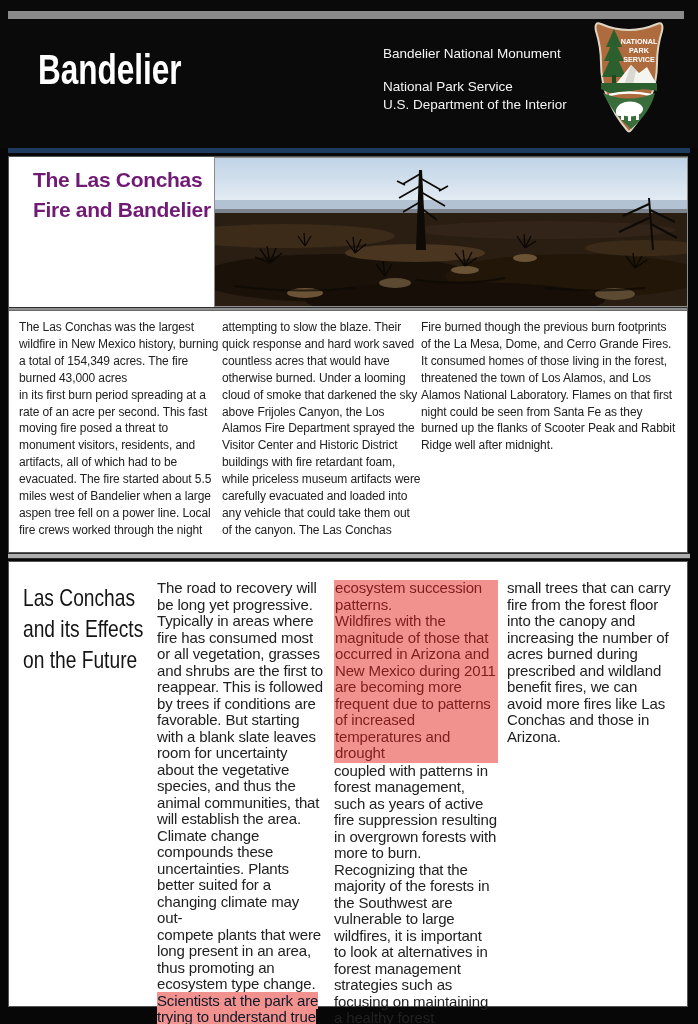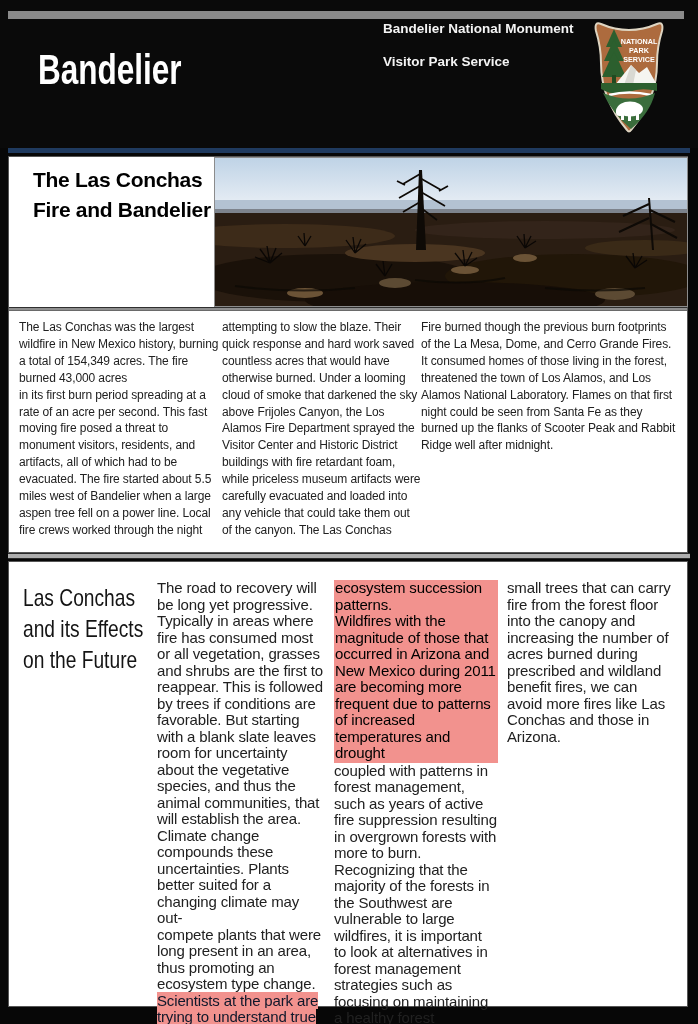--- a/index.html
+++ b/index.html
@@ -5,33 +5,33 @@
   html,body{margin:0;padding:0;}
   body{width:698px;height:1024px;background:#070707;position:relative;overflow:hidden;
        font-family:"Liberation Sans",sans-serif;}
 
   
   .masthead{position:absolute;left:0;top:0;width:698px;height:148px;background:#0a0a0a;}
   .gray-bar{position:absolute;left:8px;top:11px;width:676px;height:8px;background:#8a8a8a;}
   .park-title{position:absolute;left:38px;top:46px;margin:0;color:#ffffff;
       font-size:42px;font-weight:bold;white-space:pre;
       transform:scaleX(.75);transform-origin:left top;letter-spacing:0;}
-  .hdr-lines{position:absolute;left:383px;top:20px;color:#f4f4f4;font-size:13.5px;line-height:18px;font-weight:bold;}
+  .hdr-lines{position:absolute;left:383px;top:45px;color:#f4f4f4;font-size:13.5px;line-height:18px;}
   .hdr-monument{margin-bottom:15px;}
   .logo{position:absolute;left:591px;top:17px;width:76px;height:120px;}
 
   .blue-rule{position:absolute;left:8px;top:148px;width:682px;height:5px;background:#1f3a5f;}
 
   
   .box{position:absolute;left:8px;width:680px;background:#ffffff;border:1px solid #565656;
        box-sizing:border-box;color:#212121;}
   .s1{top:156px;height:397px;}
   .s1-top{position:relative;height:150px;}
   .s1-title{position:absolute;left:24px;top:8px;margin:0;font-size:21px;font-weight:bold;
-      line-height:30px;color:#000000;white-space:pre-line;letter-spacing:-.3px;}
+      line-height:30px;color:#701a75;white-space:pre-line;letter-spacing:-.3px;}
   .photo{position:absolute;left:206px;top:1px;width:472px;height:148px;margin:0;
       outline:1px solid #8c8c8c;}
   .inner-rule{height:2px;background:#8f8f8f;border-top:1px solid #2f2f2f;border-bottom:1px solid #6a6a6a;}
   .cols3{display:flex;padding:8px 8px 0 10px;font-size:12px;line-height:16.9px;}
   .cols3 p{margin:0;white-space:pre-line;letter-spacing:-.1px;}
   .c1{width:203px;flex:0 0 203px;}
   .c2{width:199px;flex:0 0 199px;margin-left:11px;}
   .c3{flex:1;margin-left:11px;}
 
   .sep{position:absolute;left:8px;top:553px;width:682px;height:4px;background:#aeaeae;
@@ -40,33 +40,34 @@
   .s2{top:561px;height:446px;display:flex;padding:18px 8px 0 14px;}
   .s2-title{width:128px;flex:0 0 128px;margin:2px 0 0 0;font-weight:normal;font-size:24px;
       line-height:31px;color:#141414;white-space:pre;transform:scaleX(.8);transform-origin:left top;}
   .s2col{font-size:15px;line-height:16.5px;letter-spacing:-.15px;}
   .s2col p{margin:0;white-space:pre-line;}
   .ca{width:170px;flex:0 0 170px;margin-left:6px;}
   .cb{width:164px;flex:0 0 164px;margin-left:7px;}
   .cc{flex:1;margin-left:9px;padding-right:4px;}
 
   mark.hl{background:#f2928e;color:#0f172a;padding:0;}
-  .hl-block{background:#f2928e;color:#000000;white-space:pre-line;padding:0 2px 1px 1px;}
+  .hl-block{background:#f2928e;color:#7f1d1d;white-space:pre-line;padding:0 2px 1px 1px;}
 </style>
 </head>
 <body>
 
 <div class="page">
 
   <header class="masthead">
     <div class="gray-bar"></div>
     <h1 class="park-title">Bandelier</h1>
     <div class="hdr-lines">
       <div class="hdr-monument">Bandelier National Monument</div>
-      <div>Visitor Park Service</div>
+      <div>National Park Service</div>
+      <div>U.S. Department of the Interior</div>
     </div>
     <div class="logo">
       <svg width="76" height="120" viewBox="0 0 76 120">
         <path d="M10,7 Q38,19 66,7 Q73,4 71,14 Q66,30 66,46 Q66,82 40,113 Q38,116 36,113 Q10,82 10,46 Q10,30 5,14 Q3,4 10,7 Z" fill="#ad6b3e" stroke="#ded5c2" stroke-width="2"></path>
         <polygon points="23,12 31,30 15,30" fill="#2c5f2e"></polygon>
         <polygon points="23,22 33,44 13,44" fill="#2c5f2e"></polygon>
         <polygon points="23,34 35,60 11,60" fill="#2c5f2e"></polygon>
         <rect x="21" y="58" width="4" height="10" fill="#224a20"></rect>
         <text x="48" y="27" font-size="7.2" font-weight="bold" fill="#ffffff" text-anchor="middle" font-family="Liberation Sans, sans-serif">NATIONAL</text>
         <text x="48" y="36" font-size="7.2" font-weight="bold" fill="#ffffff" text-anchor="middle" font-family="Liberation Sans, sans-serif">PARK</text>

